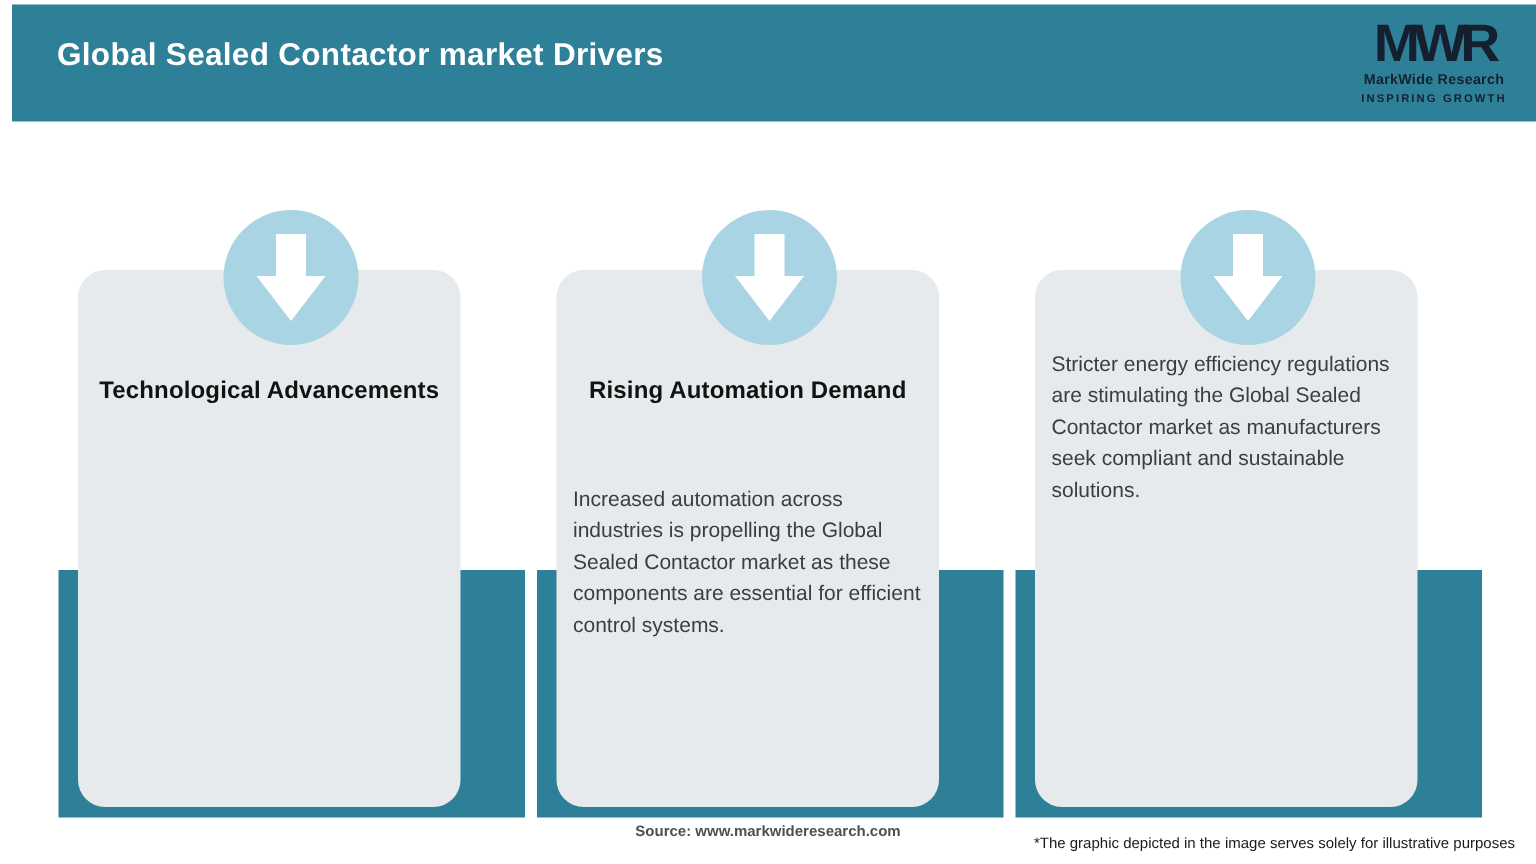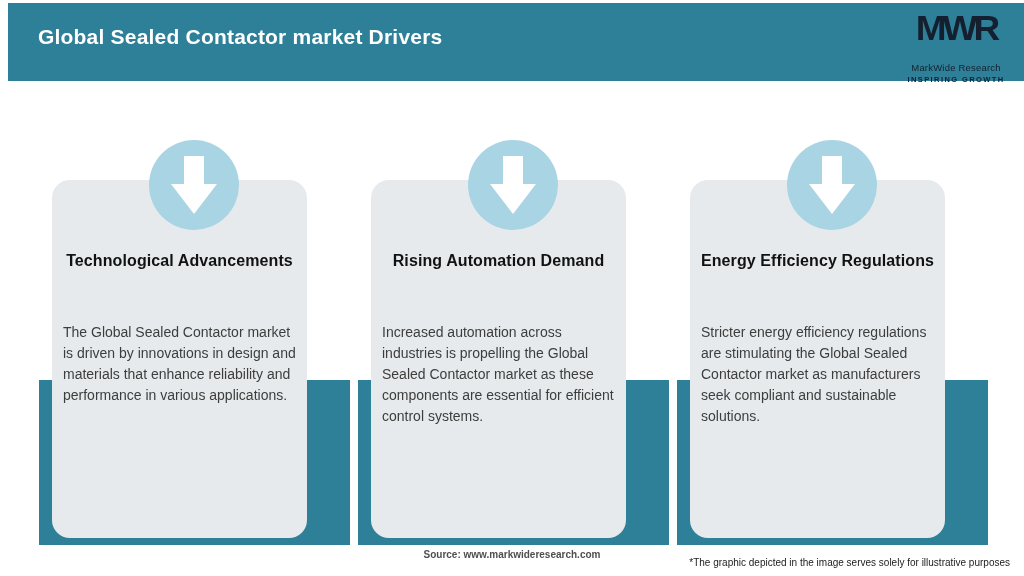--- a/index.html
+++ b/index.html
@@ -23,21 +23,21 @@
     font-size:21px;font-weight:bold;color:#ffffff;letter-spacing:.2px;
   }
   .logo{
     position:absolute;right:16px;top:7px;width:104px;text-align:center;
     color:#14202F;line-height:1;
   }
   .logo-acronym{
     font-size:37px;font-weight:800;letter-spacing:-4px;
     transform:scaleY(.95);display:inline-block;
   }
-  .logo-name{font-size:9.5px;font-weight:normal;margin-top:16px;letter-spacing:.2px;}
+  .logo-name{font-size:9.5px;font-weight:bold;margin-top:2px;letter-spacing:.2px;}
   .logo-tagline{font-size:7.5px;font-weight:bold;letter-spacing:1.4px;margin-top:3px;}
   
   .card-col{position:absolute;top:140px;width:311px;height:406px;}
   .card-col.c1{left:39px;}
   .card-col.c2{left:358px;}
   .card-col.c3{left:677px;}
   .teal-band{
     position:absolute;left:0;top:240px;width:311px;height:165px;
     background:var(--accent);z-index:1;
   }
@@ -78,21 +78,20 @@
     <div class="logo-acronym">MWR</div>
     <div class="logo-name">MarkWide Research</div>
     <div class="logo-tagline">INSPIRING GROWTH</div>
   </div>
 </div>
 
 <div class="card-col c1">
   <div class="teal-band"></div>
   <div class="card-body">
     <div class="card-title">Technological Advancements</div>
-    <div class="card-text">The Global Sealed Contactor market is driven by innovations in design and materials that enhance reliability and performance in various applications.</div>
   </div>
   <div class="arrow-badge">
     <span>
       <svg width="46" height="60" viewBox="0 0 46 60">
         <polygon points="13,0 33,0 33,28 46,28 23,58 0,28 13,28" fill="#ffffff"></polygon>
       </svg>
     </span>
   </div>
 </div>
 
@@ -107,21 +106,20 @@
       <svg width="46" height="60" viewBox="0 0 46 60">
         <polygon points="13,0 33,0 33,28 46,28 23,58 0,28 13,28" fill="#ffffff"></polygon>
       </svg>
     </span>
   </div>
 </div>
 
 <div class="card-col c3">
   <div class="teal-band"></div>
   <div class="card-body">
-    <div class="card-title">Energy Efficiency Regulations</div>
     <div class="card-text">Stricter energy efficiency regulations are stimulating the Global Sealed Contactor market as manufacturers seek compliant and sustainable solutions.</div>
   </div>
   <div class="arrow-badge">
     <span>
       <svg width="46" height="60" viewBox="0 0 46 60">
         <polygon points="13,0 33,0 33,28 46,28 23,58 0,28 13,28" fill="#ffffff"></polygon>
       </svg>
     </span>
   </div>
 </div>

